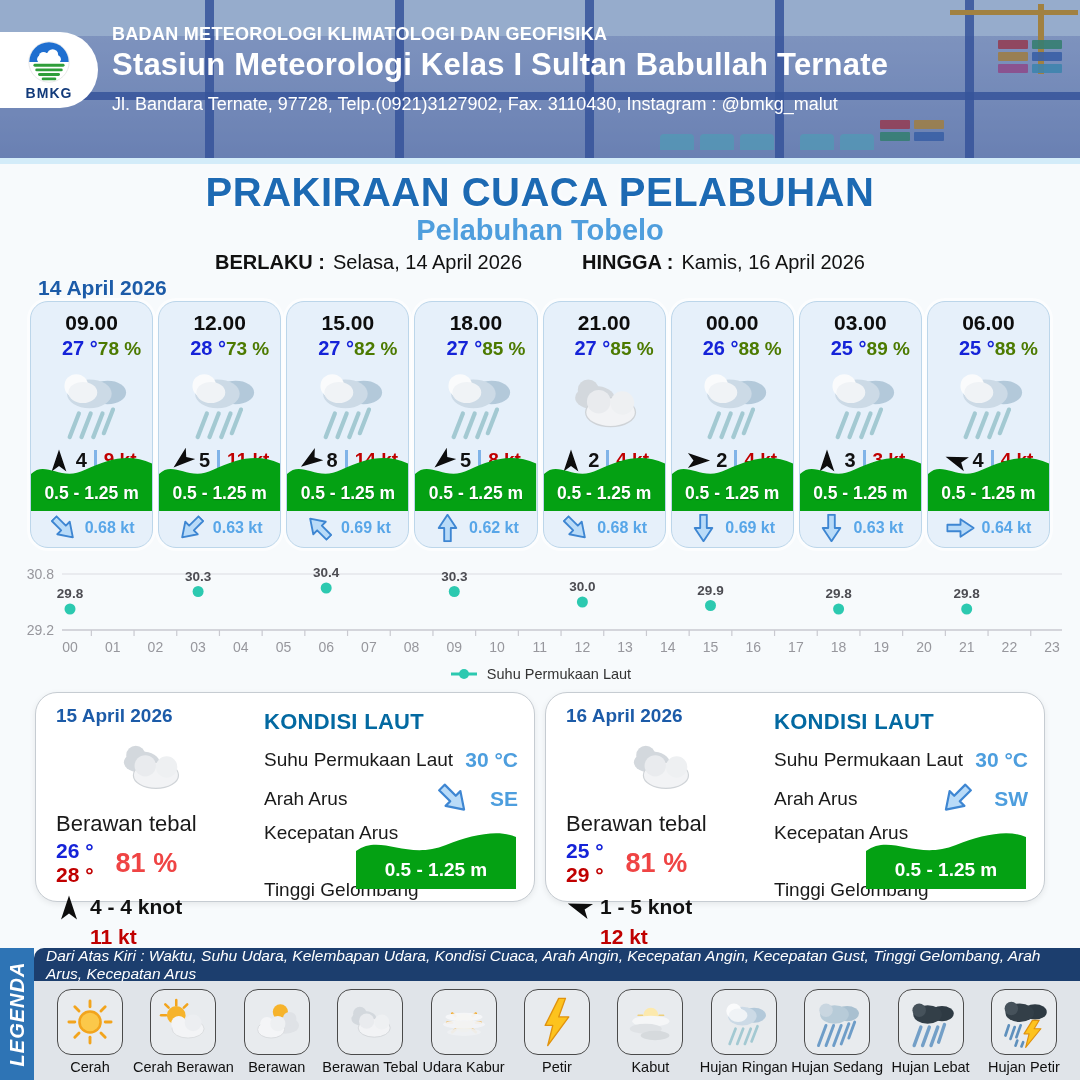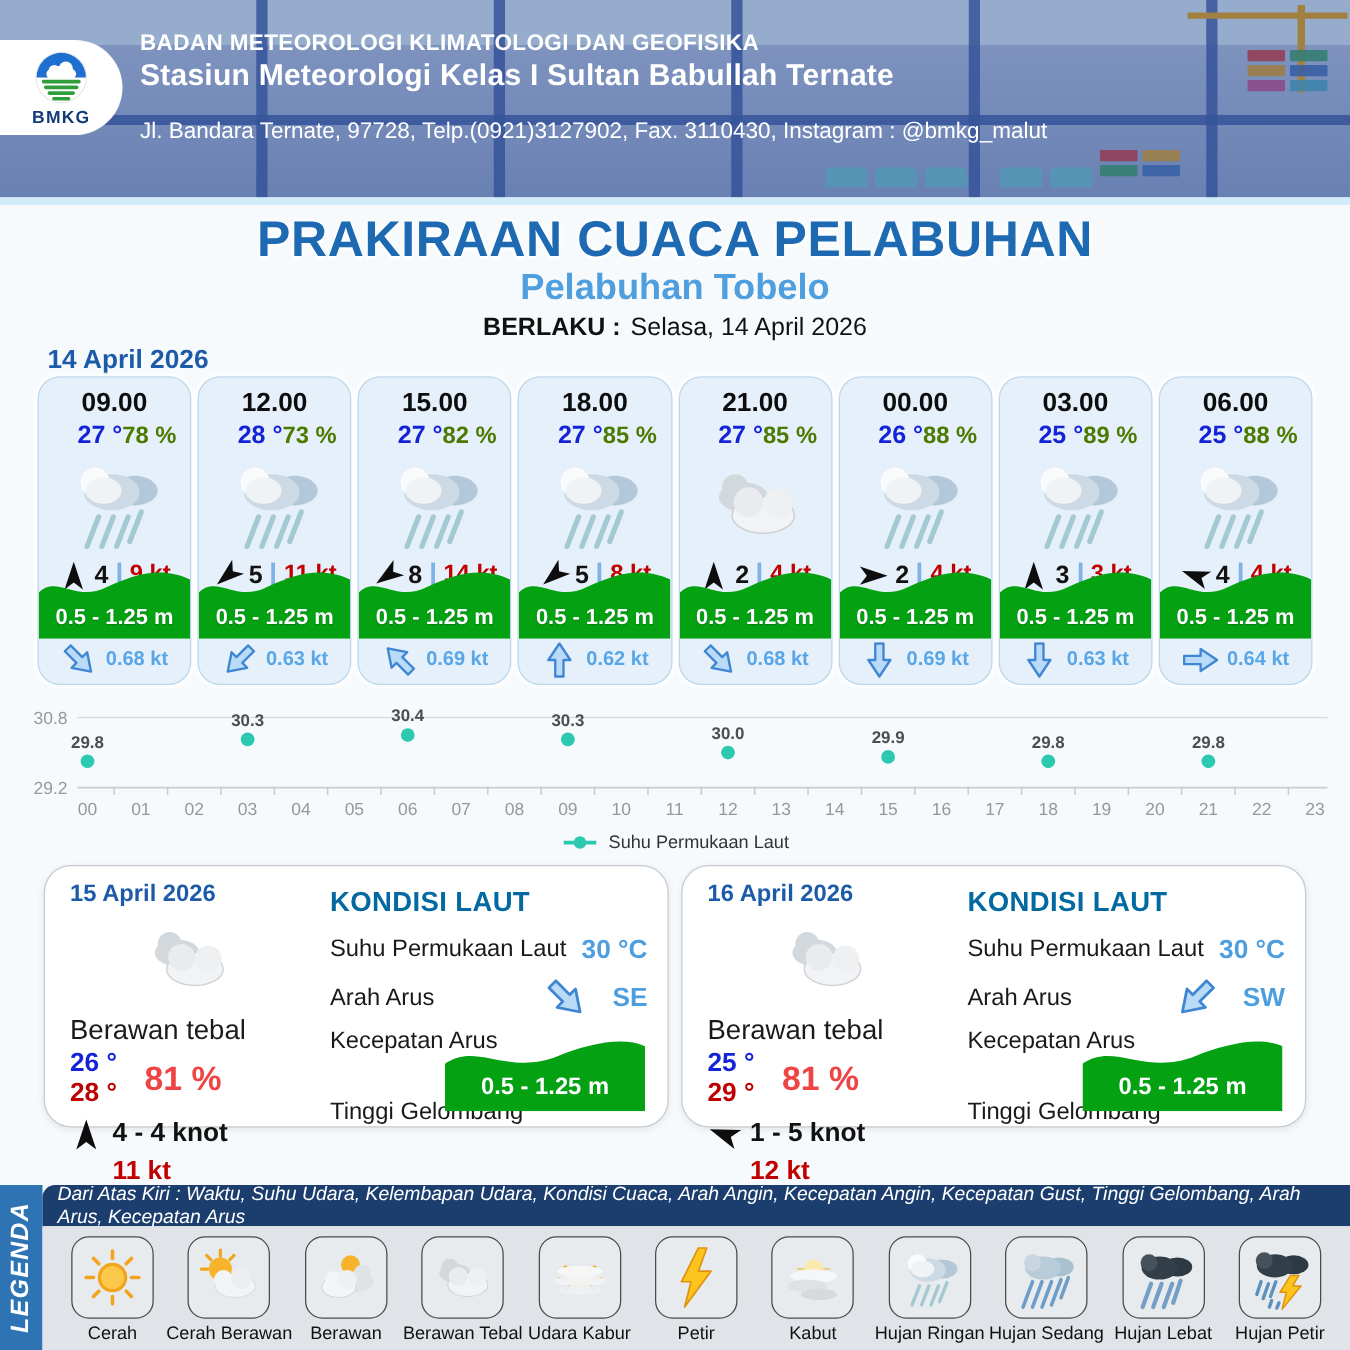--- a/index.html
+++ b/index.html
@@ -18,21 +18,21 @@
   .cont { position:absolute; width:30px; height:9px; border-radius:1px; opacity:.9; }
   .crane-v { position:absolute; top:4px; left:1038px; width:6px; height:70px; background:#e0a421; }
   .crane-h { position:absolute; top:10px; left:950px; width:128px; height:5px; background:#e0a421; }
   .chair { position:absolute; top:134px; width:34px; height:16px; background:#6cc3cf; border-radius:4px 4px 0 0; opacity:.9; }
   .tint { position:absolute; inset:0; background:rgba(42,62,128,.34); }
   .hcontent { position:absolute; inset:0; z-index:3; }
   .logo-box { position:absolute; left:0; top:32px; width:98px; height:76px; background:#fff;
     border-radius:0 38px 38px 0; display:flex; flex-direction:column; align-items:center; justify-content:center; }
   .logo-text { font-size:14px; font-weight:bold; color:#123a7a; letter-spacing:1px; margin-top:1px; }
   .agency { position:absolute; left:112px; top:24px; color:#fff; font-weight:bold; font-size:18px; letter-spacing:.3px; }
-  .station { position:absolute; left:112px; top:47px; color:#fff; font-weight:bold; font-size:24px; letter-spacing:.2px; }
+  .station { position:absolute; left:112px; top:47px; color:#fff; font-weight:bold; font-size:31px; letter-spacing:.2px; }
   .address { position:absolute; left:112px; top:94px; color:#fff; font-size:18px; }
   .divider { position:absolute; top:158px; left:0; width:1080px; height:6px; background:#d3ecf9; }
   
   .main-title { position:absolute; top:170px; left:0; width:1080px; text-align:center;
     font-size:40px; font-weight:800; color:#1d6ab3; letter-spacing:.5px;
     text-shadow:0 2px 0 rgba(255,255,255,.95), 0 0 6px #fff; }
   .sub-title { position:absolute; top:214px; left:0; width:1080px; text-align:center;
     font-size:29px; font-weight:bold; color:#4f9edd; }
   .valid-row { position:absolute; top:251px; left:0; width:1080px; display:flex; justify-content:center; gap:60px; font-size:20px; color:#111; }
   .valid-row b { font-weight:bold; margin-right:8px; }
@@ -297,20 +297,21 @@
       <div class="station">Stasiun Meteorologi Kelas I Sultan Babullah Ternate</div>
       <div class="address">Jl. Bandara Ternate, 97728, Telp.(0921)3127902, Fax. 3110430, Instagram : @bmkg_malut</div>
     </div>
   </div>
   <div class="divider"></div>
 
   <div class="main-title">PRAKIRAAN CUACA PELABUHAN</div>
   <div class="sub-title">Pelabuhan Tobelo</div>
   <div class="valid-row">
     <span><b>BERLAKU :</b><span>Selasa, 14 April 2026</span></span>
+    <span><b>HINGGA :</b><span>Kamis, 16 April 2026</span></span>
   </div>
   <div class="fdate">14 April 2026</div>
 
   <div class="cards">
 
     <div class="fcard">
       <div class="ftime">09.00</div>
       <div class="frow">
           <span class="ftemp">27 °</span>
           <span class="fhum">78 %</span>

